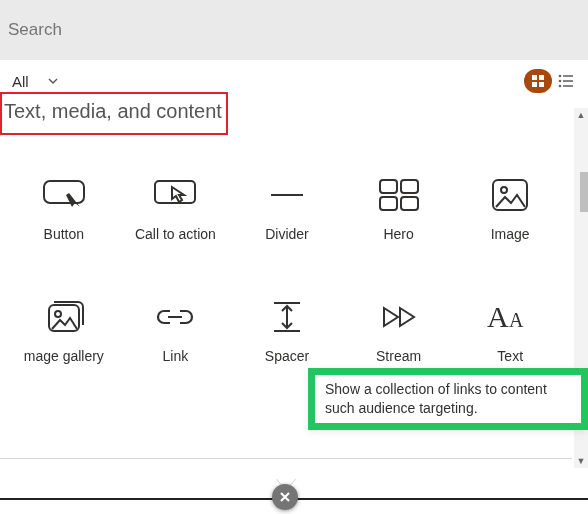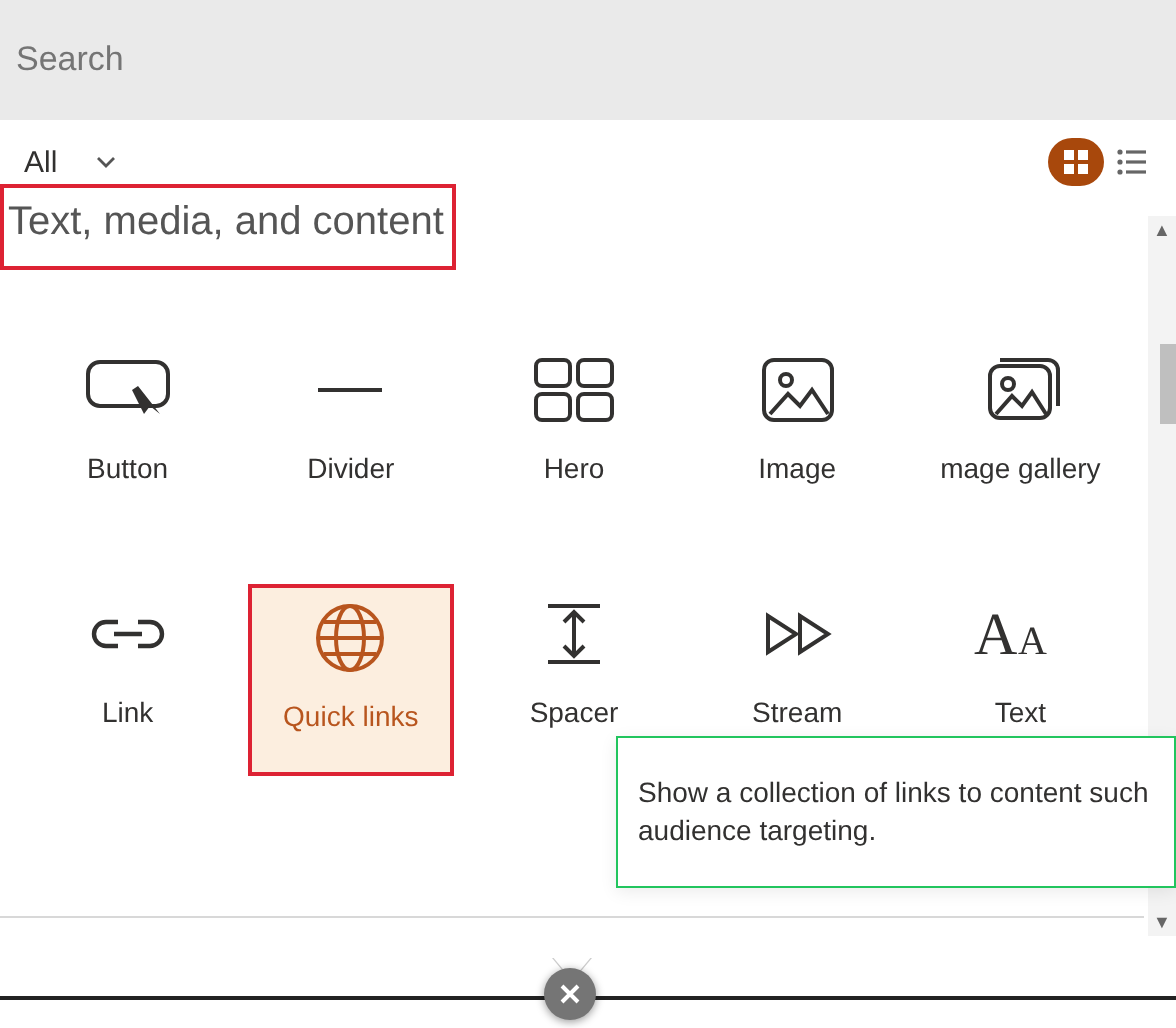--- a/index.html
+++ b/index.html
@@ -20,21 +20,21 @@
   .cell .icon-box { height: 50px; display: flex; align-items: center; justify-content: center; }
   .cell .label { font-size: 14px; color: #323130; margin-top: 6px; text-align: center; white-space: nowrap; }
   .cell.selected { background: #fceedf; border: 2px solid #d23; }
   .cell.selected .label { color: #b8551e; }
   .cell.selected svg { stroke: #b8551e; }
   .section-highlight-wrap { position: absolute; top: 90px; left: 0; }
 
   .yt-icon { width: 56px; height: 36px; background: #e21b22; border-radius: 8px; display: flex; align-items: center; justify-content: center; }
   .yt-tri { width: 0; height: 0; border-left: 14px solid #fff; border-top: 9px solid transparent; border-bottom: 9px solid transparent; margin-left: 4px; }
 
-  .tooltip { position: absolute; top: 368px; left: 308px; right: 0; background: #fff; border: 1px solid #22c55e; padding: 18px 10px; font-size: 14px; color: #323130; line-height: 1.35; box-shadow: 0 2px 8px rgba(0,0,0,0.08); }
+  .tooltip { position: absolute; top: 368px; left: 308px; right: 0; background: #fff; border: 7px solid #22c55e; padding: 5px 10px; font-size: 14px; color: #323130; line-height: 1.35; box-shadow: 0 2px 8px rgba(0,0,0,0.08); }
 
   .scrollbar-track { position: absolute; top: 108px; right: 0; width: 14px; height: 360px; background: #f3f3f3; }
   .scroll-up, .scroll-down { position: absolute; left: 0; width: 14px; height: 14px; display:flex; align-items:center; justify-content:center; font-size:9px; color:#666; cursor:pointer;}
   .scroll-up { top: 0; } .scroll-down { bottom: 0; }
   .scroll-thumb { position: absolute; top: 64px; right: -2px; width: 10px; height: 40px; background: #bfbfbf; border-radius: 0; cursor:pointer;}
 
   .bottom-rule { position: absolute; bottom: 14px; left: 0; right: 0; height: 2px; background: #222; }
   .close-circle { position: absolute; bottom: 4px; left: 272px; width: 26px; height: 26px; background: #757575; border-radius: 50%; display:flex; align-items:center; justify-content:center; color:#fff; font-size:15px; cursor:pointer; box-shadow: 0 1px 4px rgba(0,0,0,0.4);}
   .callout-caret { position:absolute; bottom: 24px; left:276px; width:0;height:0;border-left:10px solid transparent;border-right:10px solid transparent;border-top:12px solid #fff; filter: drop-shadow(0 1px 0 #ccc);}
   .panel-bottom-line { position:absolute; left:0; right:16px; height:1px; background:#d8d8d8; bottom: 55px;}
@@ -91,20 +91,29 @@
   <div class="cell">
     <div class="icon-box">
           <svg width="44" height="36" viewBox="0 0 44 36" fill="none" stroke="#323130" stroke-width="2">
             <rect x="2" y="4" width="40" height="22" rx="6"></rect>
             <path d="M24 18 l6 12 3-4 5 4 -11-14z" fill="#323130" stroke="none"></path>
           </svg>
         </div>
     <div class="label">Button</div>
   </div>
 
+  <div class="cell">
+    <div class="icon-box">
+          <svg width="44" height="36" viewBox="0 0 44 36" fill="none" stroke="#323130" stroke-width="2">
+            <rect x="2" y="4" width="40" height="22" rx="4"></rect>
+            <path d="M19 10 l0 12 4-3 3 6 3-2 -3-5 5 0z" fill="none"></path>
+          </svg>
+        </div>
+    <div class="label">Call to action</div>
+  </div>
 
   <div class="cell">
     <div class="icon-box">
           <svg width="40" height="36" viewBox="0 0 40 36">
             <line x1="4" y1="18" x2="36" y2="18" stroke="#323130" stroke-width="2"></line>
           </svg>
         </div>
     <div class="label">Divider</div>
   </div>
 
@@ -145,31 +154,20 @@
 
   <div class="cell">
     <div class="icon-box">
           <svg width="42" height="24" viewBox="0 0 42 24" fill="none" stroke="#323130" stroke-width="2.2">
             <path d="M16 6 H10 a6 6 0 0 0 0 12 h6 M26 6 h6 a6 6 0 0 1 0 12 h-6 M14 12 h14"></path>
           </svg>
         </div>
     <div class="label">Link</div>
   </div>
 
-  <div class="cell selected">
-    <div class="icon-box">
-          <svg width="38" height="38" viewBox="0 0 38 38" fill="none" stroke="#b8551e" stroke-width="2">
-            <circle cx="19" cy="19" r="16"></circle>
-            <ellipse cx="19" cy="19" rx="7" ry="16"></ellipse>
-            <line x1="3" y1="19" x2="35" y2="19"></line>
-            <path d="M6 11 h26 M6 27 h26"></path>
-          </svg>
-        </div>
-    <div class="label">Quick links</div>
-  </div>
 
   <div class="cell">
     <div class="icon-box">
           <svg width="34" height="36" viewBox="0 0 34 36" fill="none" stroke="#323130" stroke-width="2">
             <line x1="4" y1="4" x2="30" y2="4"></line>
             <line x1="4" y1="32" x2="30" y2="32"></line>
             <line x1="17" y1="8" x2="17" y2="28"></line>
             <path d="M12 12 l5-5 5 5 M12 24 l5 5 5-5"></path>
           </svg>
         </div>

